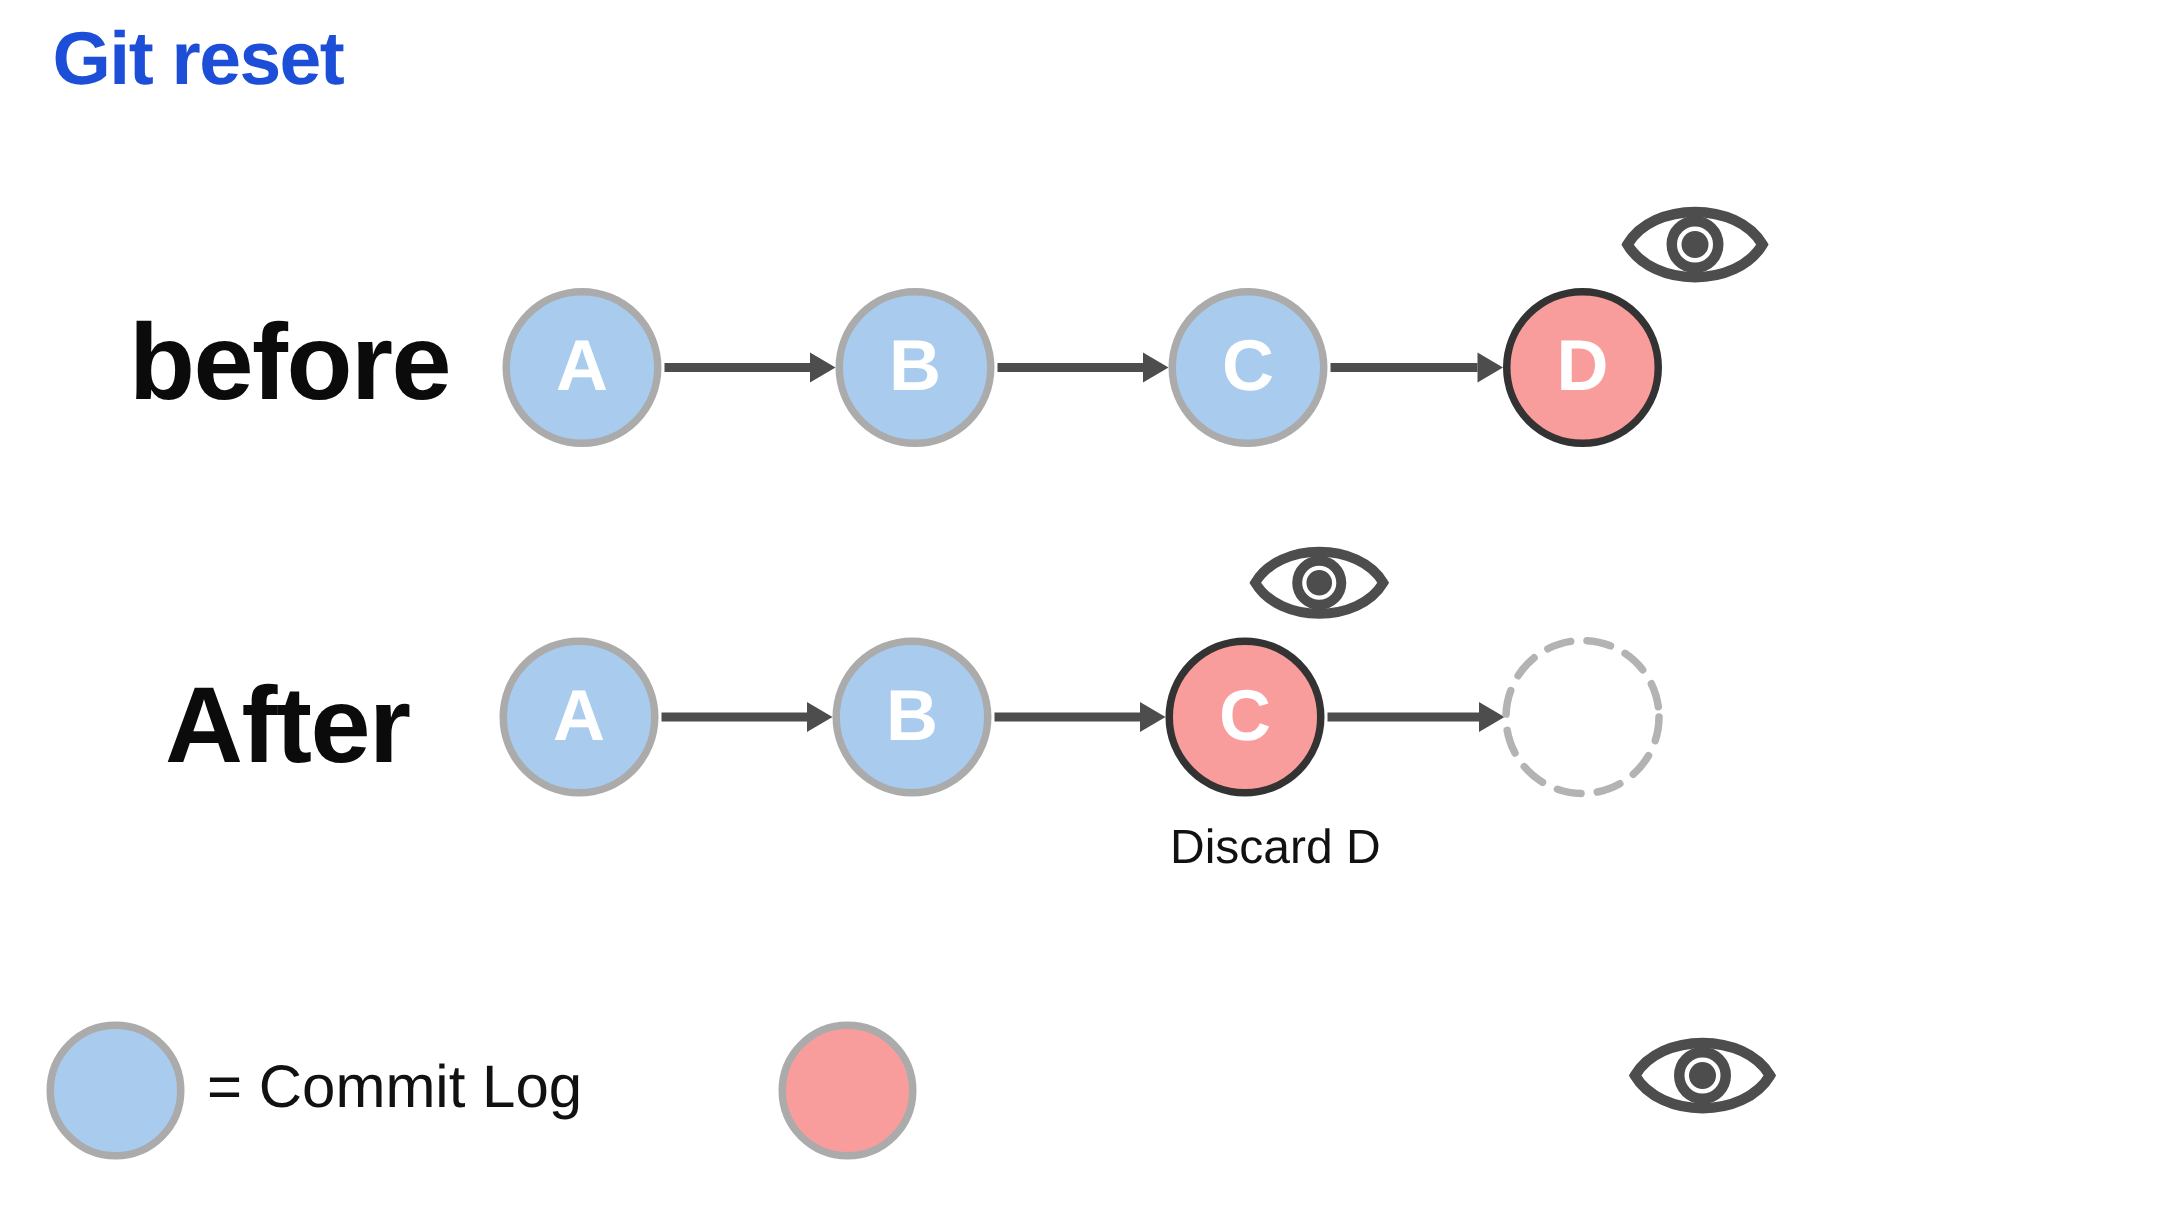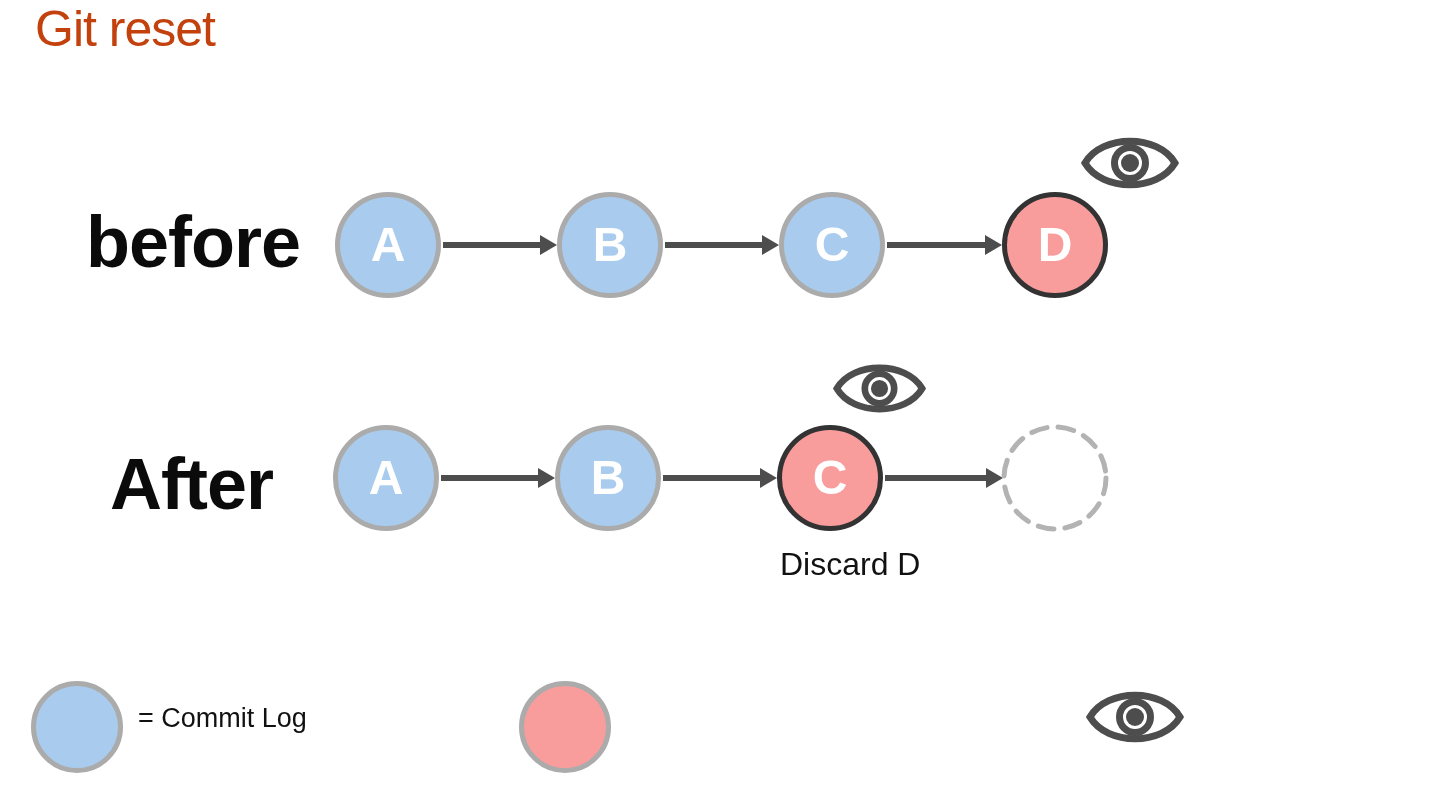--- a/index.html
+++ b/index.html
@@ -7,25 +7,25 @@
   .stage {
     position: relative;
     width: 1440px;
     height: 810px;
     background: #ffffff;
     overflow: hidden;
   }
   .page-title {
     position: absolute;
     left: 35px;
-    top: 4px;
+    top: 14px;
     font-size: 50px;
-    font-weight: normal;
+    font-weight: bold;
     letter-spacing: -1px;
-    color: #c2410c;
+    color: #1d4ed8;
     line-height: 1;
   }
   .row-label {
     position: absolute;
     font-size: 72px;
     font-weight: bold;
     color: #0b0b0b;
     line-height: 1;
     letter-spacing: -1px;
   }
@@ -73,21 +73,21 @@
     position: absolute;
     width: 82px;
     height: 82px;
     border-radius: 50%;
     box-sizing: content-box;
   }
   .legend-circle.commit { background: #A9CCEE; border: 5px solid #ABABAB; }
   .legend-circle.head   { background: #F99C9C; border: 5px solid #ABABAB; }
   .legend-label {
     position: absolute;
-    font-size: 27px;
+    font-size: 40px;
     color: #111111;
     line-height: 1;
   }
 </style>
 </head>
 <body>
 
 <div class="stage">
 
   <div class="page-title">Git reset</div>

